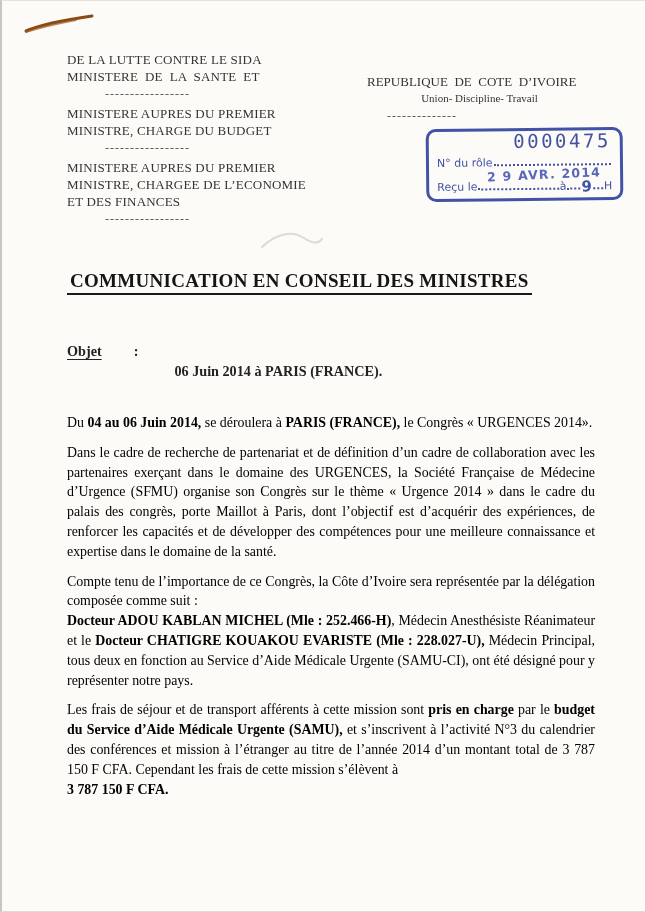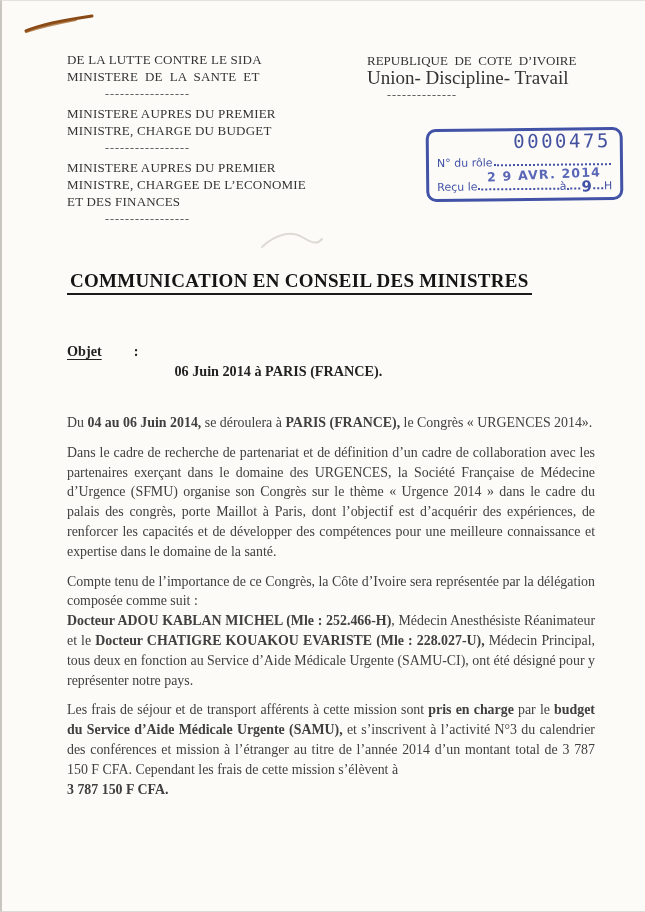--- a/index.html
+++ b/index.html
@@ -16,39 +16,39 @@
     font-family: "Liberation Serif", serif;
     color: #2a2a2a;
   }
   .content {
     padding: 50px 50px 0 65px;
   }
 
   
   .header-row { display: flex; }
   .header-left { width: 300px; flex: 0 0 300px; }
-  .header-right { flex: 1; padding-top: 1px; }
+  .header-right { flex: 1; padding-top: 1px; margin-top: 21px; }
 
   .ministry-line {
     font-size: 13px;
     line-height: 17px;
     letter-spacing: 0.2px;
     color: #333;
     white-space: pre;
   }
   .separator {
     font-size: 12px;
     line-height: 13px;
     color: #555;
     letter-spacing: 1px;
     padding-left: 38px;
     margin: 3px 0 4px 0;
   }
   .rep-line1 { font-size: 13px; line-height: 17px; color: #333; white-space: pre; }
-  .rep-line2 { font-size: 19px; line-height: 17px; color: #333; text-align: left; width: 225px; }
+  .rep-line2 { font-size: 11px; line-height: 17px; color: #333; text-align: center; width: 225px; }
   .rep-sep   { font-size: 12px; line-height: 13px; color: #555; letter-spacing: 1px; margin: 3px 0 0 20px; }
 
   
   .stamp {
     position: absolute;
     left: 424px; top: 127px;
     width: 197px; height: 73px;
     border: 3px solid #4252a6;
     border-radius: 10px;
     transform: rotate(-0.6deg);
@@ -104,21 +104,21 @@
   .objet-label { text-decoration: underline; text-underline-offset: 3px; }
   .objet-colon { margin: 0 6px 0 2px; }
 
   
   .body-paragraphs { margin-top: 32px; }
   .body-para {
     font-size: 13.9px;
     line-height: 19.8px;
     text-align: justify;
     margin-bottom: 10px;
-    color: #404040;
+    color: #000000;
   }
   .body-para.tight { margin-top: -10px; }
   .bold { font-weight: bold; }
 
   
   .pen-mark { position: absolute; left: 20px; top: 10px; }
   .squiggle { position: absolute; left: 255px; top: 224px; }
 </style>
 </head>
 <body>

